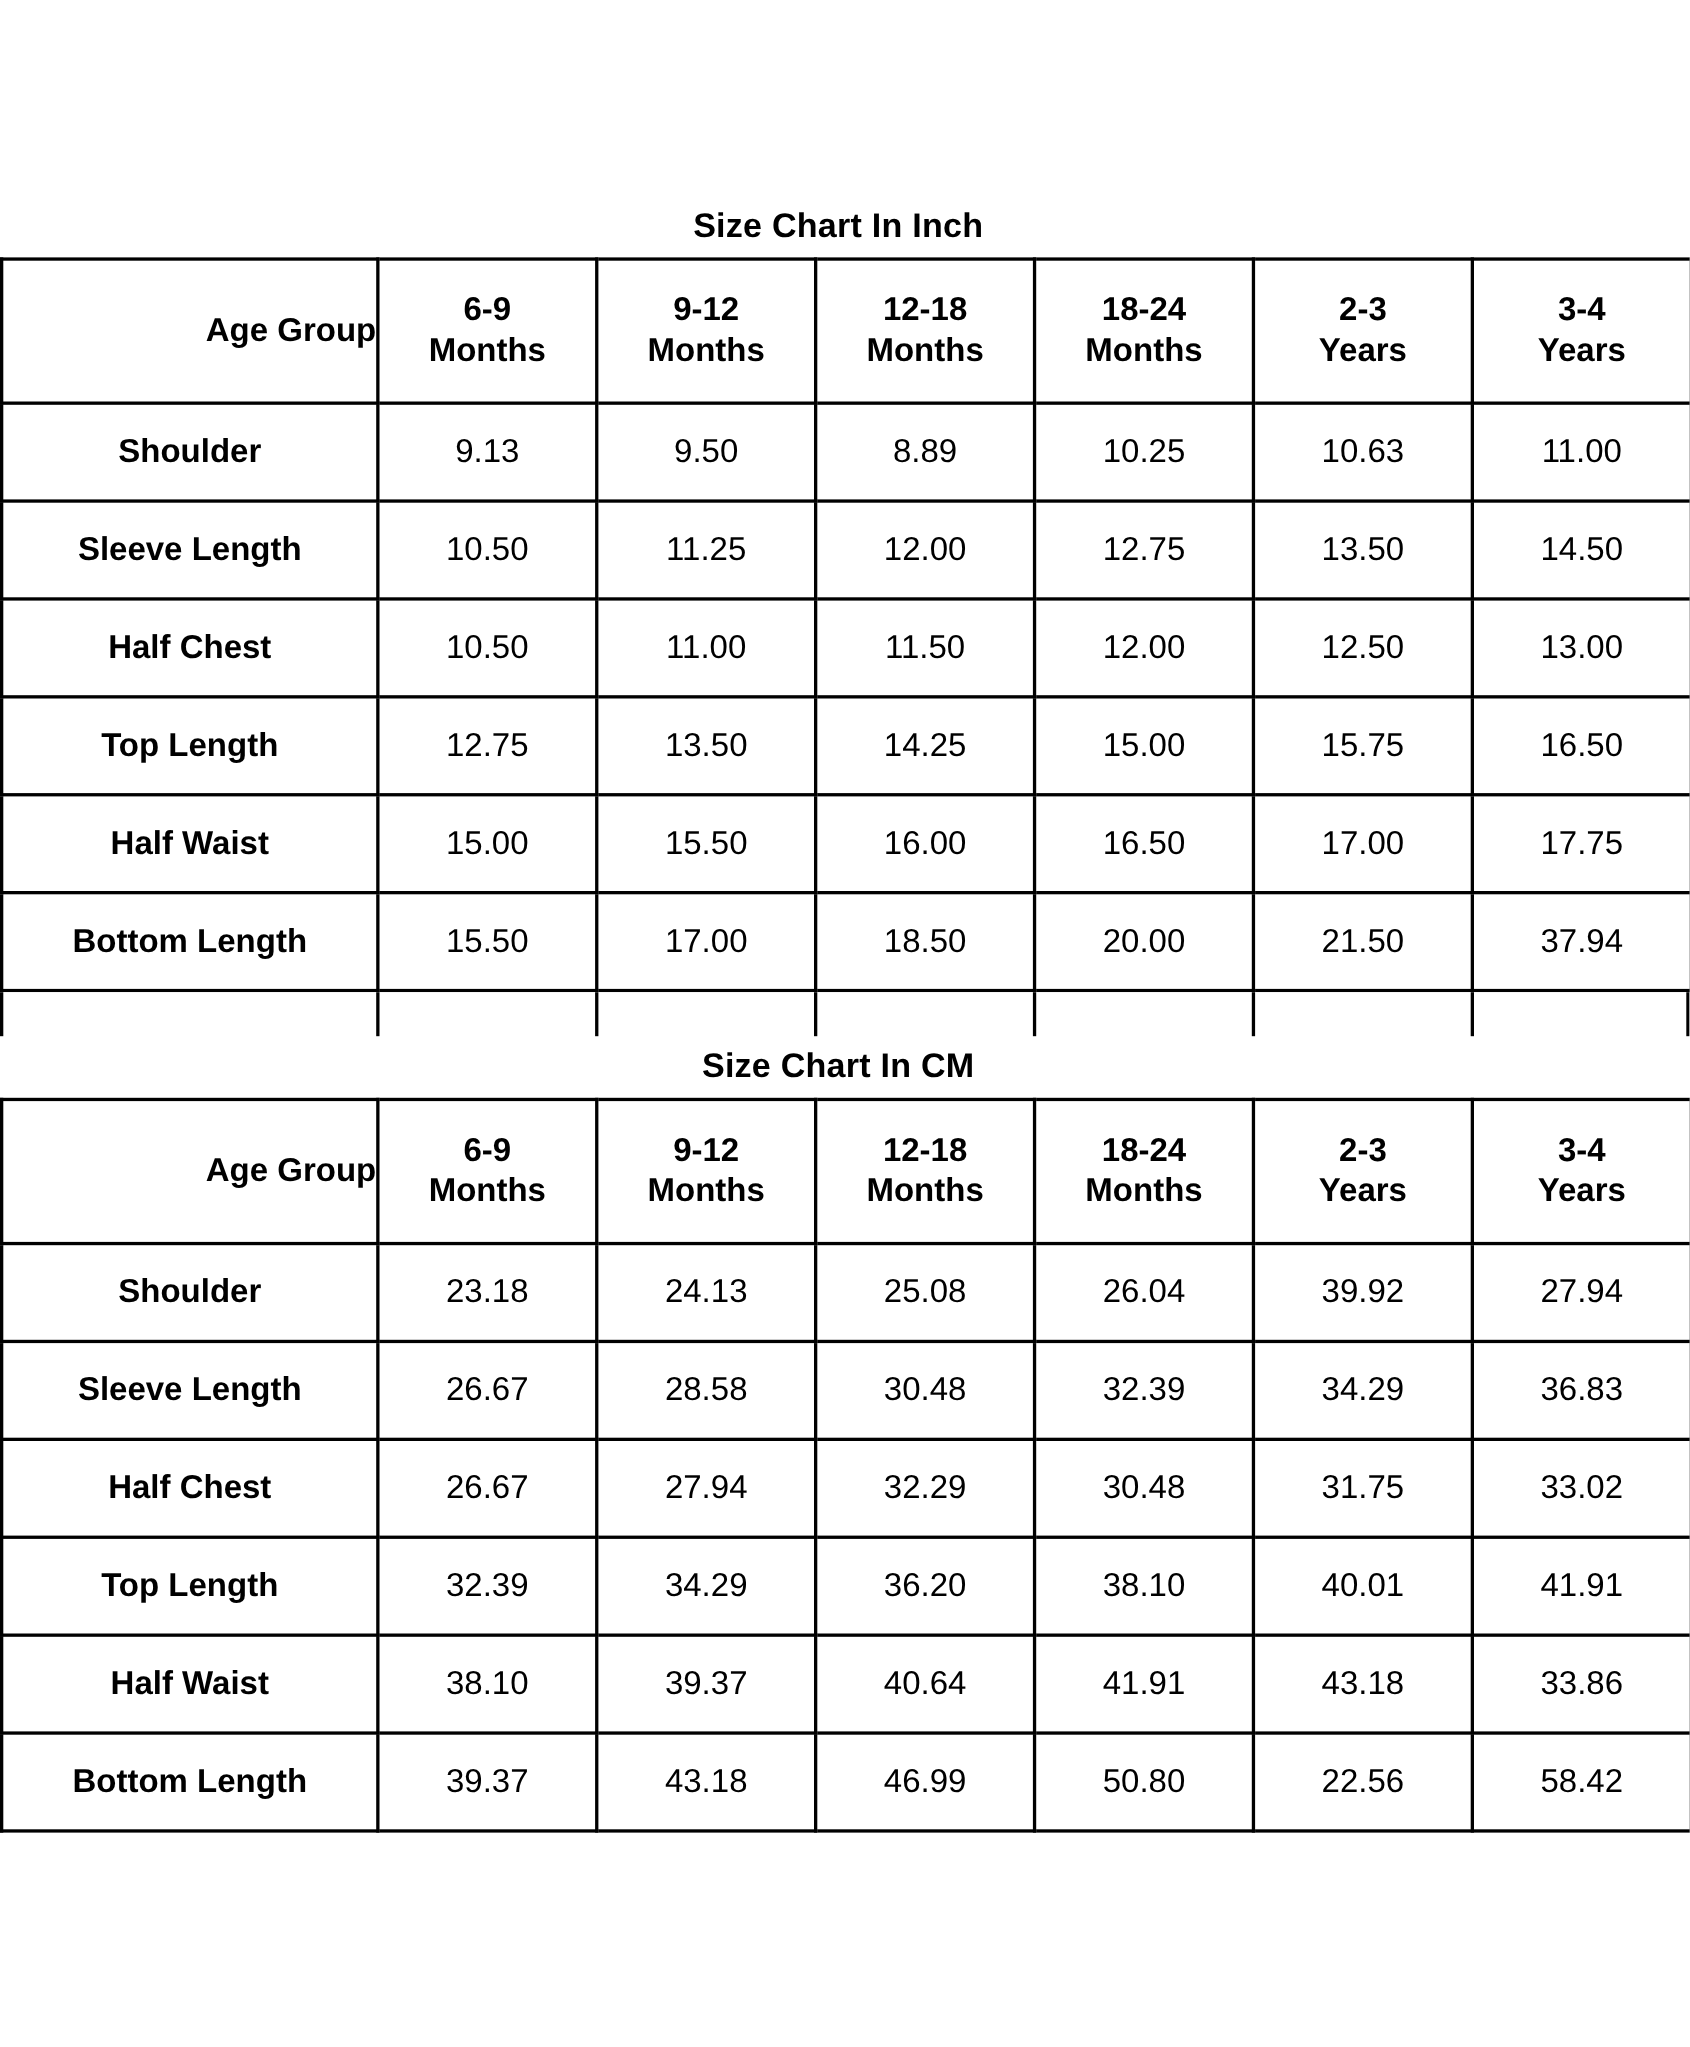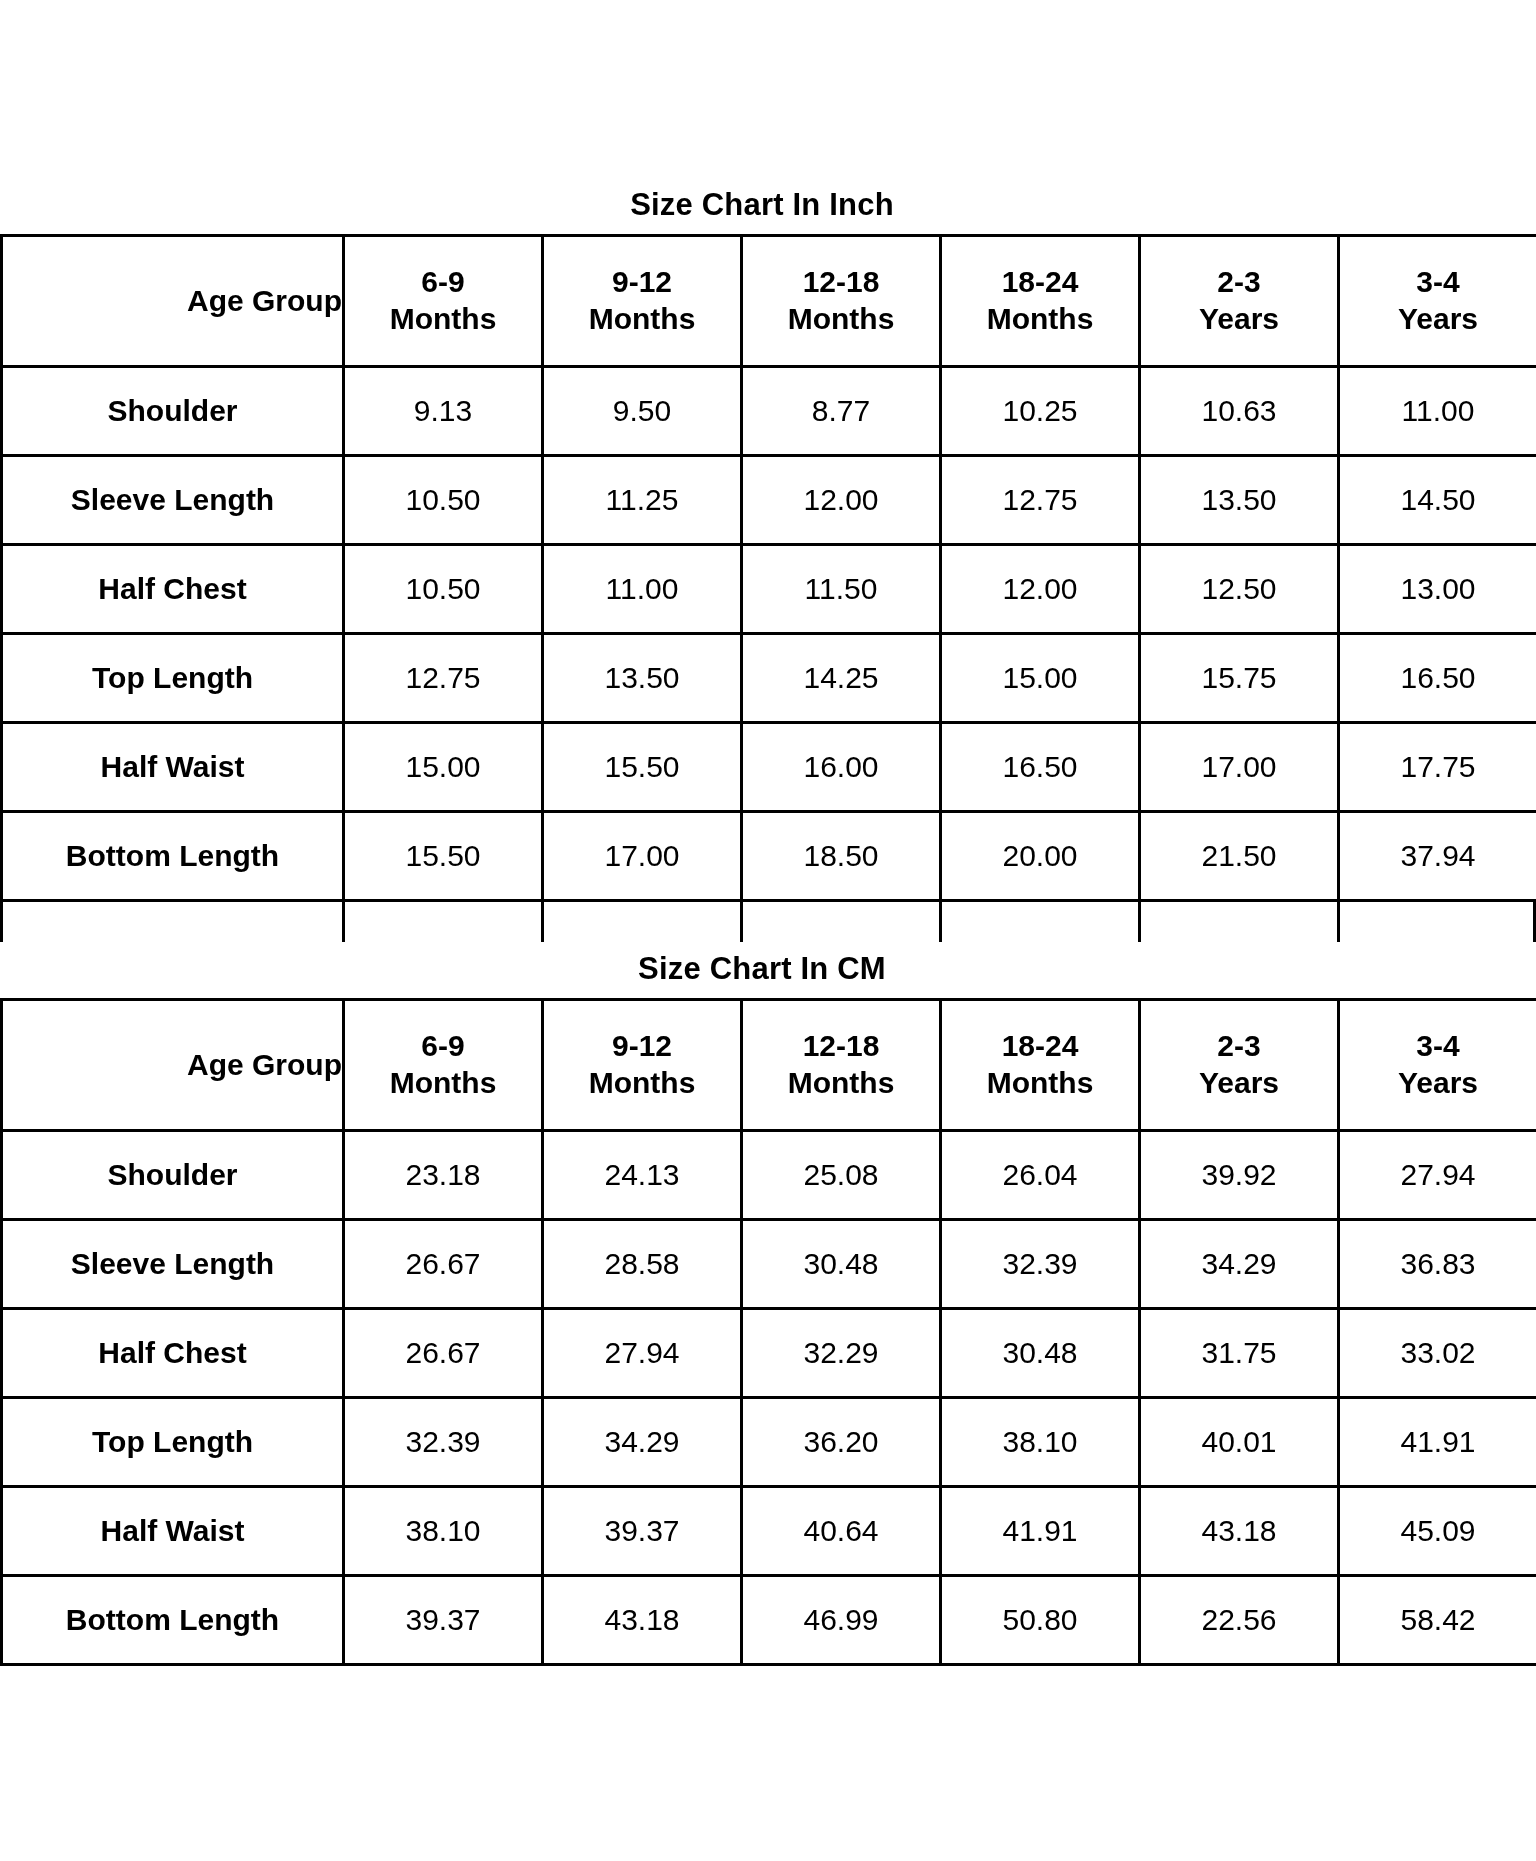--- a/index.html
+++ b/index.html
@@ -132,21 +132,21 @@
             <span class="head-line">3-4</span>
             <span class="head-line">Years</span>
           </th>
         </tr>
       </thead>
       <tbody>
         <tr>
           <th class="row-label">Shoulder</th>
           <td class="value">9.13</td>
           <td class="value">9.50</td>
-          <td class="value">8.77</td>
+          <td class="value">8.89</td>
           <td class="value">10.25</td>
           <td class="value">10.63</td>
           <td class="value">11.00</td>
         </tr>
         <tr>
           <th class="row-label">Sleeve Length</th>
           <td class="value">10.50</td>
           <td class="value">11.25</td>
           <td class="value">12.00</td>
           <td class="value">12.75</td>
@@ -282,21 +282,21 @@
           <td class="value">40.01</td>
           <td class="value">41.91</td>
         </tr>
         <tr>
           <th class="row-label">Half Waist</th>
           <td class="value">38.10</td>
           <td class="value">39.37</td>
           <td class="value">40.64</td>
           <td class="value">41.91</td>
           <td class="value">43.18</td>
-          <td class="value">45.09</td>
+          <td class="value">33.86</td>
         </tr>
         <tr>
           <th class="row-label">Bottom Length</th>
           <td class="value">39.37</td>
           <td class="value">43.18</td>
           <td class="value">46.99</td>
           <td class="value">50.80</td>
           <td class="value">22.56</td>
           <td class="value">58.42</td>
         </tr>

